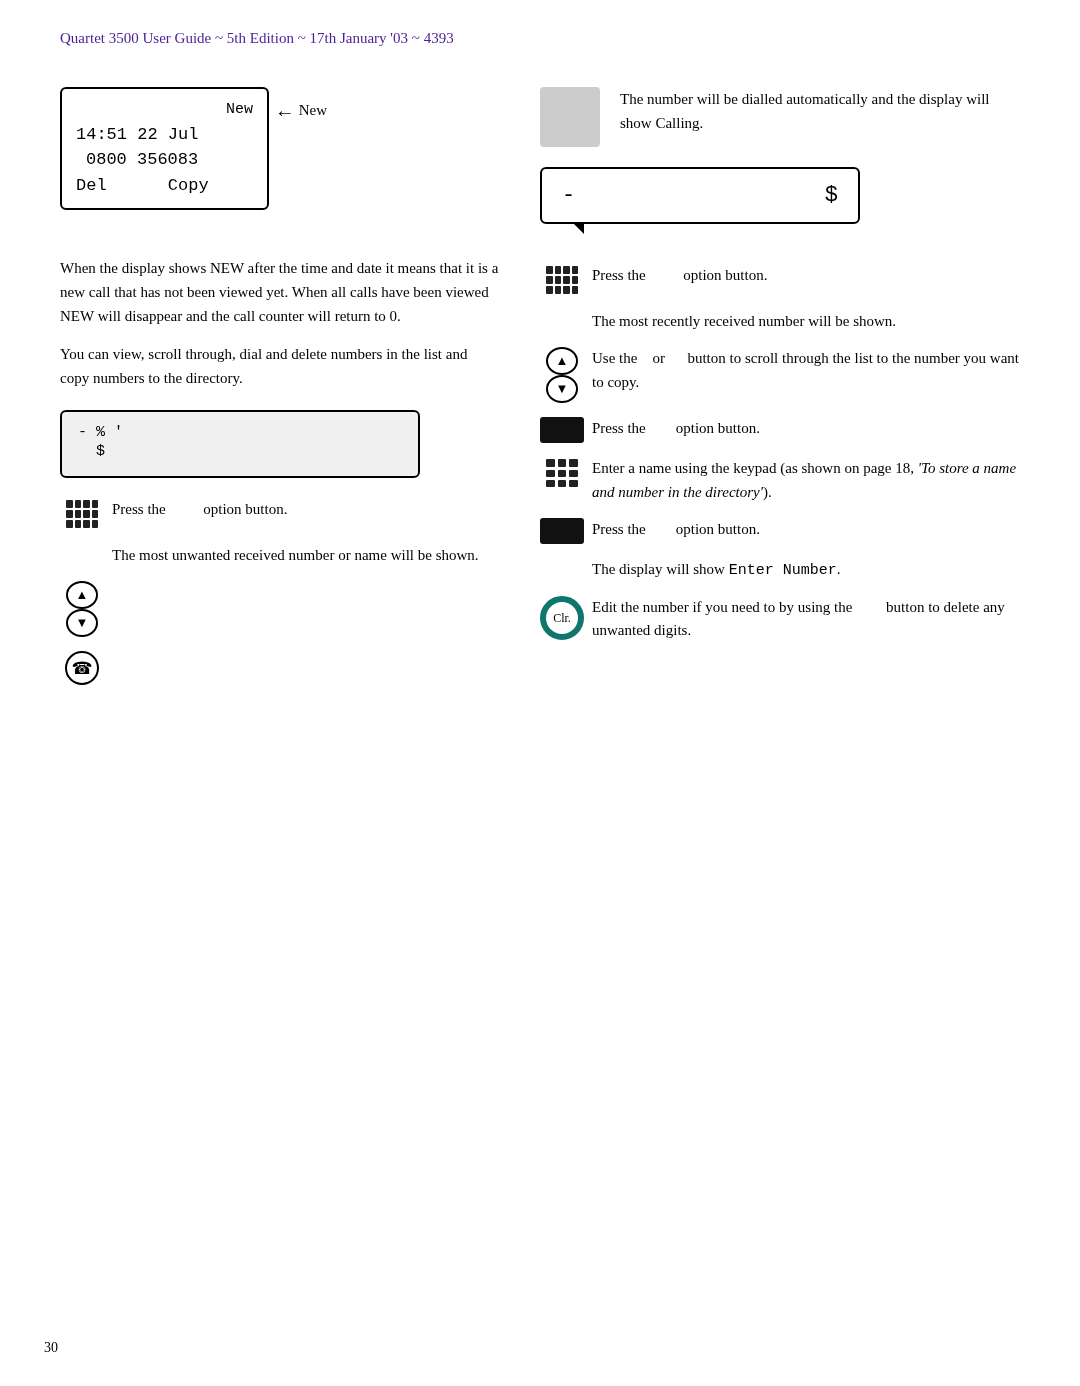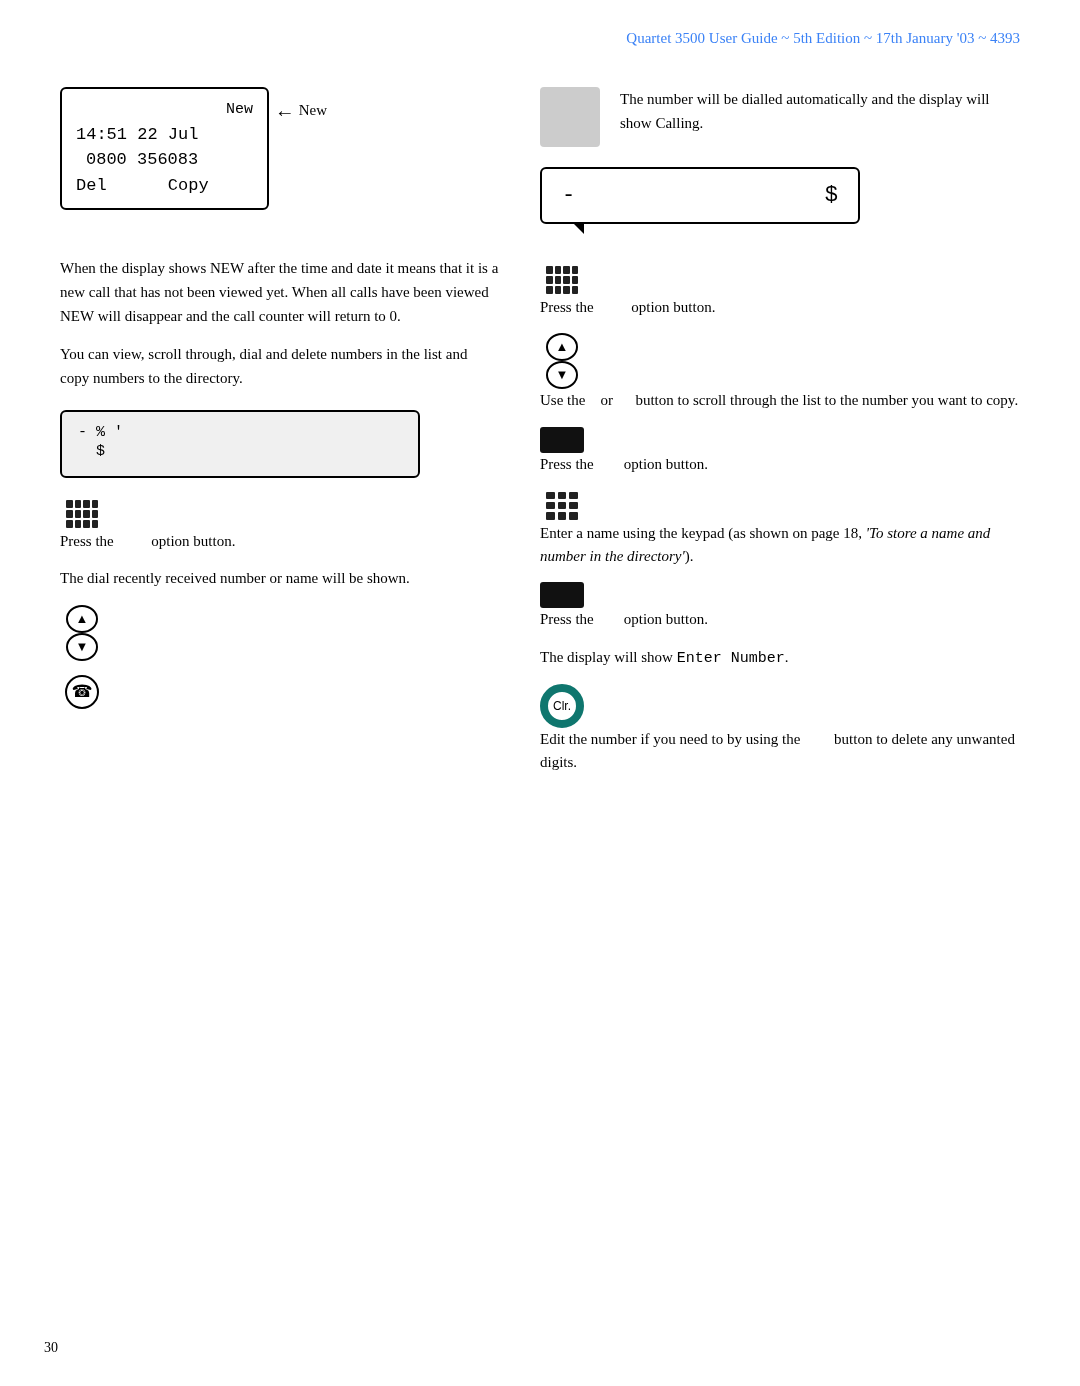--- a/index.html
+++ b/index.html
@@ -8,25 +8,25 @@
       font-family: Georgia, 'Times New Roman', serif;
       font-size: 15px;
       color: #000000;
       width: 1080px;
       min-height: 1386px;
       position: relative;
       padding: 30px 60px 60px 60px;
     }
 
     .page-header {
-      text-align: right;
+      text-align: left;
       font-size: 15px;
       font-family: Georgia, serif;
       margin-bottom: 40px;
-      color: #3b82f6;
+      color: #4c1d95;
     }
 
     .main-content {
       display: flex;
       gap: 40px;
       margin-top: 20px;
     }
 
     .left-col {
       width: 440px;
@@ -81,23 +81,22 @@
       padding: 12px 16px 16px 16px;
       width: 360px;
       margin-bottom: 20px;
       background: #f0f0f0;
     }
 
     
     .instruction-row {
       display: flex;
       align-items: flex-start;
-      gap: 0;
+      gap: 8px;
       margin-bottom: 14px;
-      flex-direction: column;
     }
 
     .instruction-row .icon-area {
       flex-shrink: 0;
       width: 44px;
       display: flex;
       align-items: center;
       justify-content: center;
     }
 
@@ -220,27 +219,27 @@
 
     .keypad-icon span {
       background: #222;
       border-radius: 1px;
     }
 
     
     .clr-btn {
       width: 44px;
       height: 44px;
-      border: 8px solid #0f766e;
+      border: 6px solid #0f766e;
       border-radius: 50%;
       display: flex;
       align-items: center;
       justify-content: center;
       font-size: 12px;
-      font-family: Liberation Sans, sans-serif;
+      font-family: Liberation Serif, serif;
       background: #fff;
     }
 
     .page-number {
       position: absolute;
       bottom: 30px;
       left: 44px;
       font-size: 14px;
     }
 
@@ -296,21 +295,21 @@
               <span></span>
               <span></span>
               <span></span>
           </div>
         </div>
         <div class="text-area">Press the &nbsp;&nbsp;&nbsp;&nbsp;&nbsp;&nbsp;&nbsp;&nbsp; option button.</div>
       </div>
 
       <div class="instruction-row">
         <div class="icon-area"></div>
-        <div class="text-area">The dial recently received number or name will be shown.</div>
+        <div class="text-area">The most unwanted received number or name will be shown.</div>
       </div>
 
       <div class="instruction-row">
         <div class="icon-area">
           <div class="arrow-buttons">
             <div class="arrow-btn">▲</div>
             <div class="arrow-btn">▼</div>
           </div>
         </div>
       </div>
@@ -356,20 +355,24 @@
               <span></span>
             <span></span>
               <span></span>
               <span></span>
               <span></span>
           </div>
         </div>
         <div class="text-area">Press the &nbsp;&nbsp;&nbsp;&nbsp;&nbsp;&nbsp;&nbsp;&nbsp; option button.</div>
       </div>
 
+      <div class="instruction-row">
+        <div class="icon-area"></div>
+        <div class="text-area">The most recently received number will be shown.</div>
+      </div>
 
       <div class="instruction-row">
         <div class="icon-area">
           <div class="arrow-buttons">
             <div class="arrow-btn">▲</div>
             <div class="arrow-btn">▼</div>
           </div>
         </div>
         <div class="text-area">Use the &nbsp;&nbsp; or &nbsp;&nbsp;&nbsp;&nbsp; button to scroll through the list to the number you want to copy.</div>
       </div>

